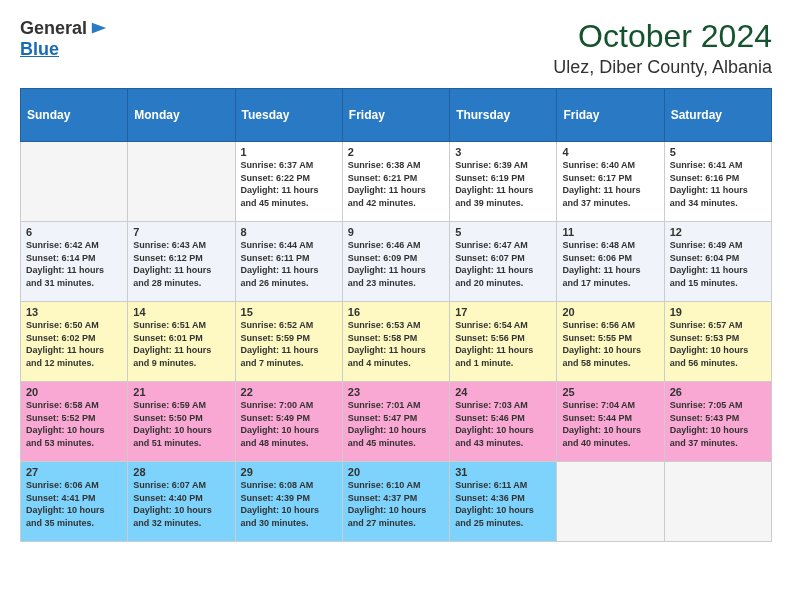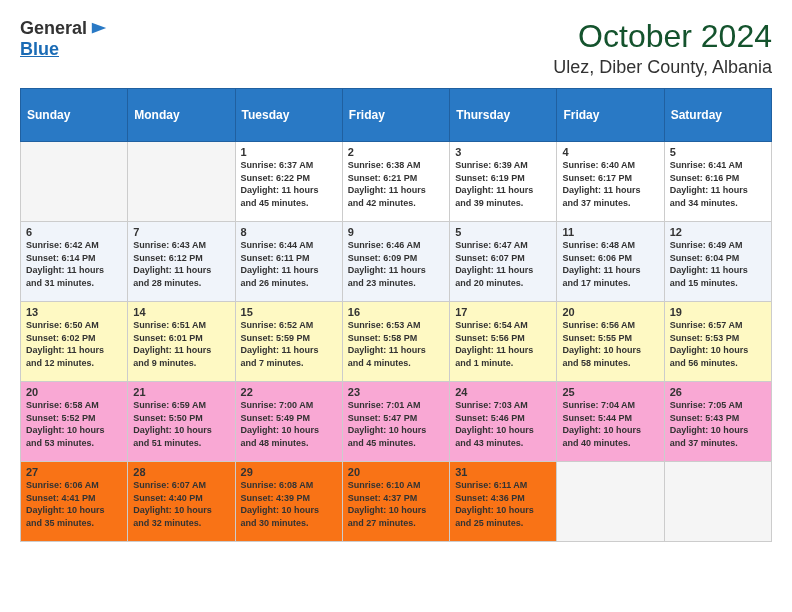--- a/index.html
+++ b/index.html
@@ -105,21 +105,21 @@
     tr:nth-child(even) td {
       background: #f5f8ff;
     }
     tr:nth-child(even) td.empty {
       background: #f0f2f5;
     }
     .calendar tbody tr:nth-child(1) td { background: #ffffff; }
     .calendar tbody tr:nth-child(2) td { background: #f0f4fa; }
     .calendar tbody tr:nth-child(3) td { background: #fef9c3; }
     .calendar tbody tr:nth-child(4) td { background: #f9a8d4; }
-    .calendar tbody tr:nth-child(5) td { background: #f97316; }
+    .calendar tbody tr:nth-child(5) td { background: #7dd3fc; }
     .calendar tbody tr td.empty { background: #f5f5f5 !important; }
   </style>
 </head>
 <body>
 
 <div class="page">
   <div class="header">
     <div class="logo">
       <div class="logo-text">
         <span class="logo-general">General</span>

